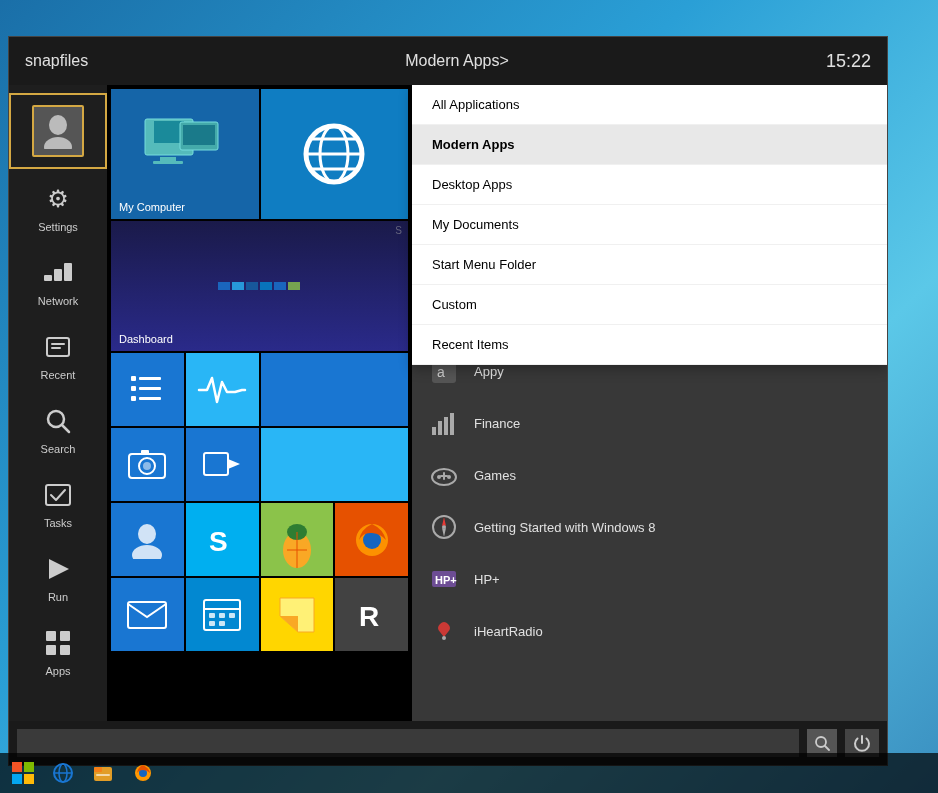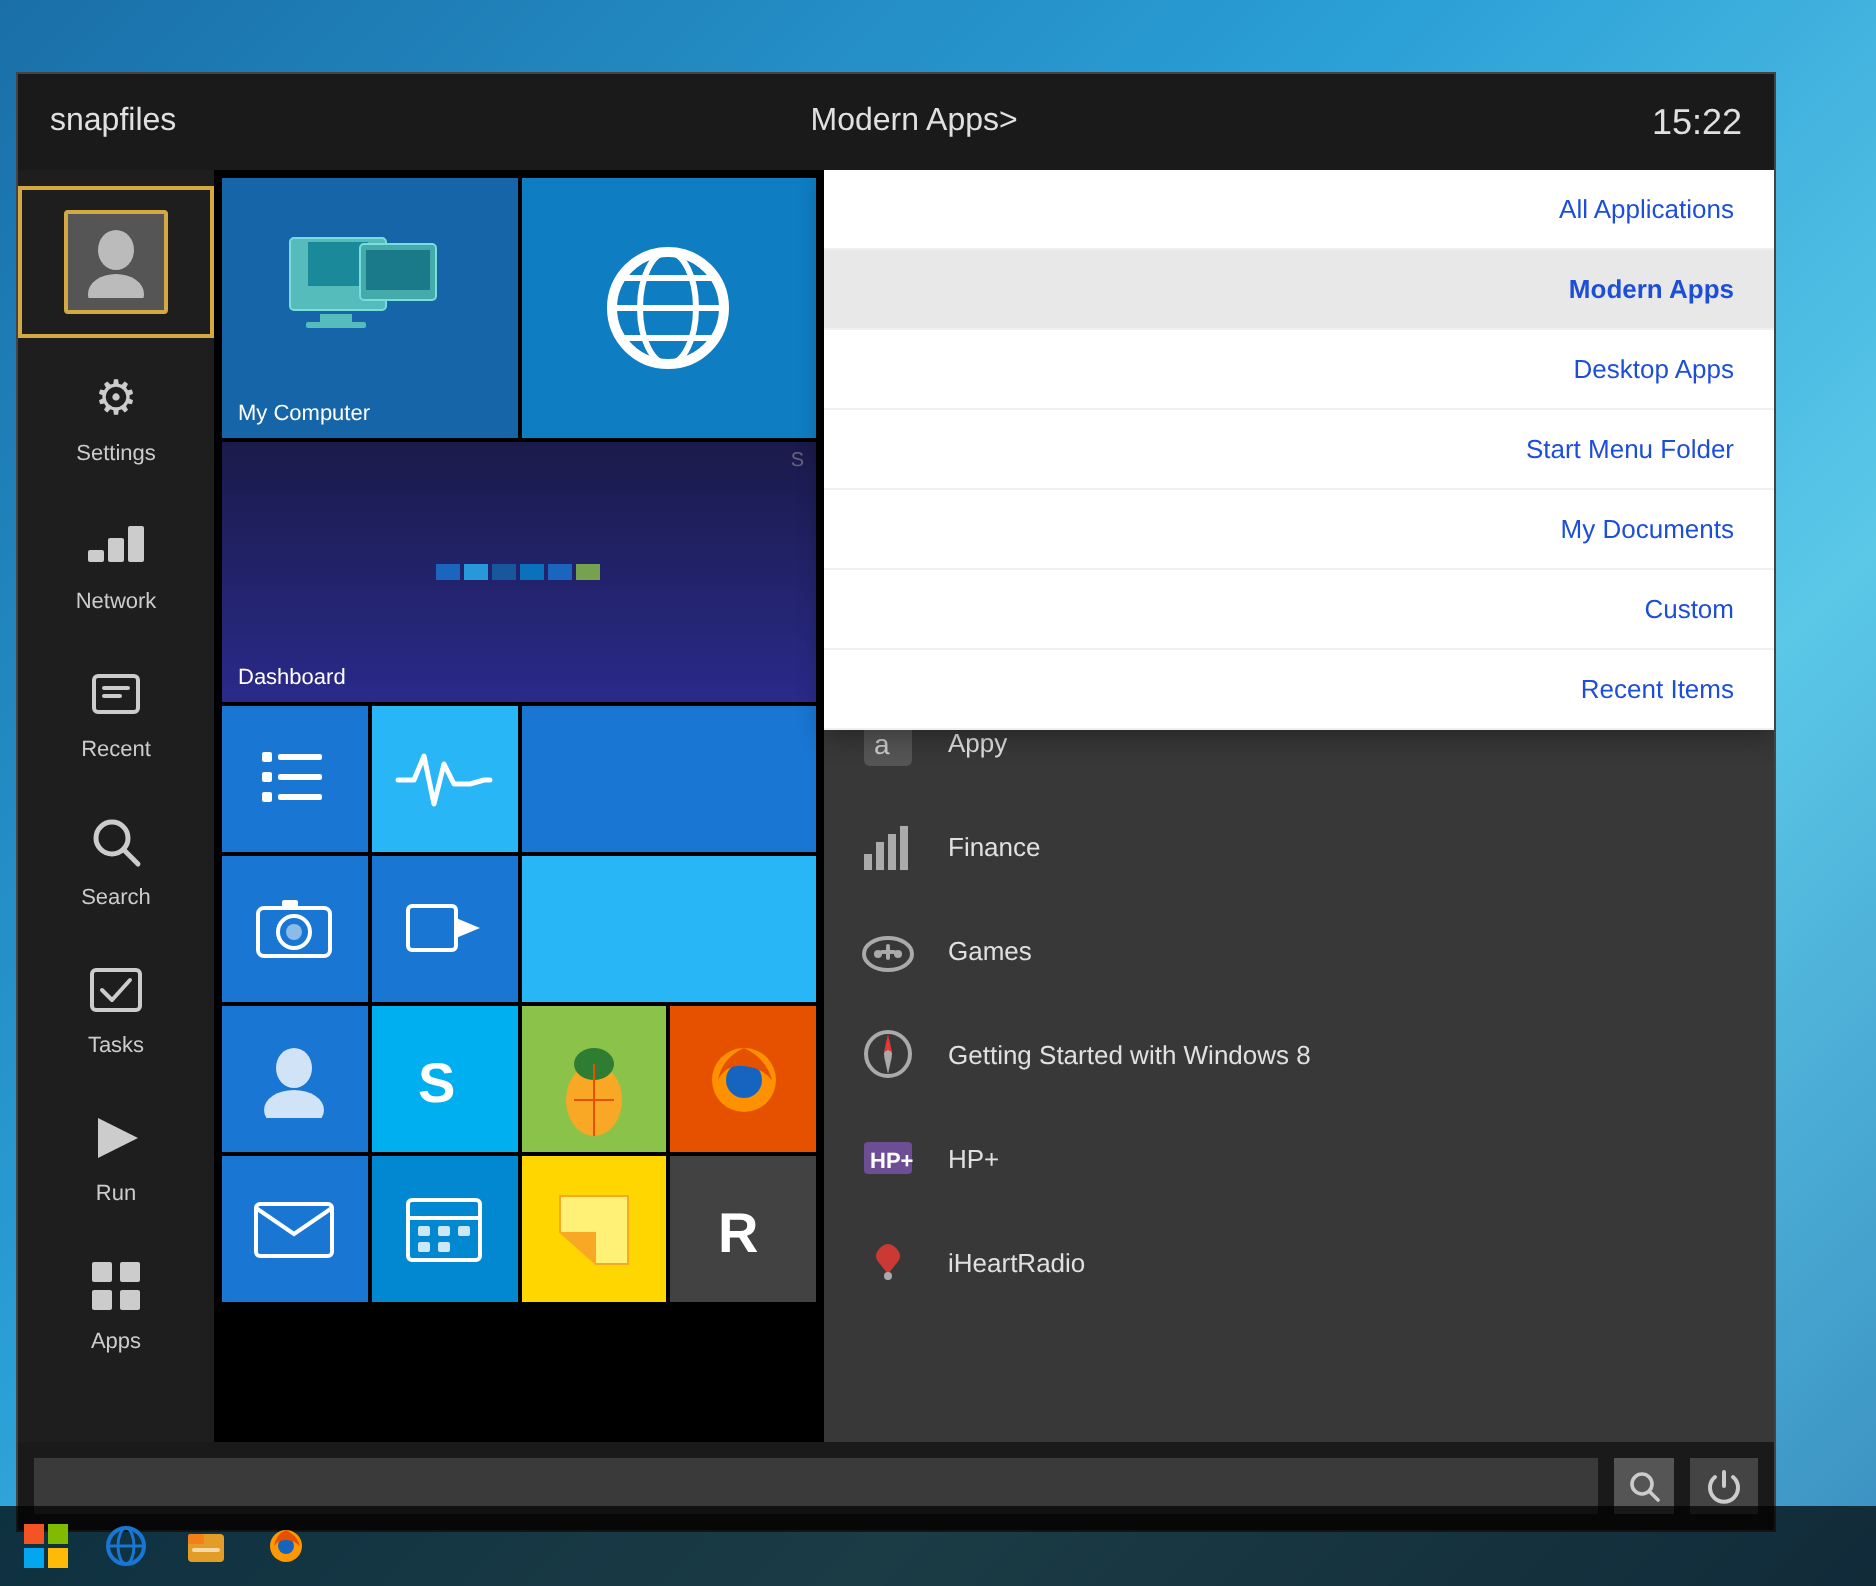--- a/index.html
+++ b/index.html
@@ -222,24 +222,23 @@
       top: 0;
       left: 0;
       right: 0;
       background: white;
       z-index: 50;
       box-shadow: 0 4px 12px rgba(0,0,0,0.3);
     }
     .dropdown-item {
       padding: 12px 20px;
       font-size: 13px;
-      color: #1d4ed8;
+      color: #000000;
       cursor: pointer;
       border-bottom: 1px solid #f0f0f0;
-      text-align: right;
     }
     .dropdown-item.selected {
       background: #e8e8e8;
       font-weight: bold;
       padding-left: 20px;
     }
 
     .app-list {
       flex: 1;
       overflow-y: auto;
@@ -565,22 +564,22 @@
 
         </div>
       </div>
 
       <div class="app-list-panel">
 
         <div class="dropdown-overlay">
           <div class="dropdown-item">All Applications</div>
           <div class="dropdown-item selected">Modern Apps</div>
           <div class="dropdown-item">Desktop Apps</div>
+          <div class="dropdown-item">My Documents</div>
           <div class="dropdown-item">Start Menu Folder</div>
-          <div class="dropdown-item">My Documents</div>
           <div class="dropdown-item">Custom</div>
           <div class="dropdown-item">Recent Items</div>
         </div>
 
         <div class="app-list" style="margin-top: 252px;">
 
           <div class="app-item">
             <div class="app-icon-box">
               <svg width="28" height="28" viewBox="0 0 28 28" fill="none">
                 <rect x="2" y="2" width="24" height="24" rx="3" fill="#555"></rect>

